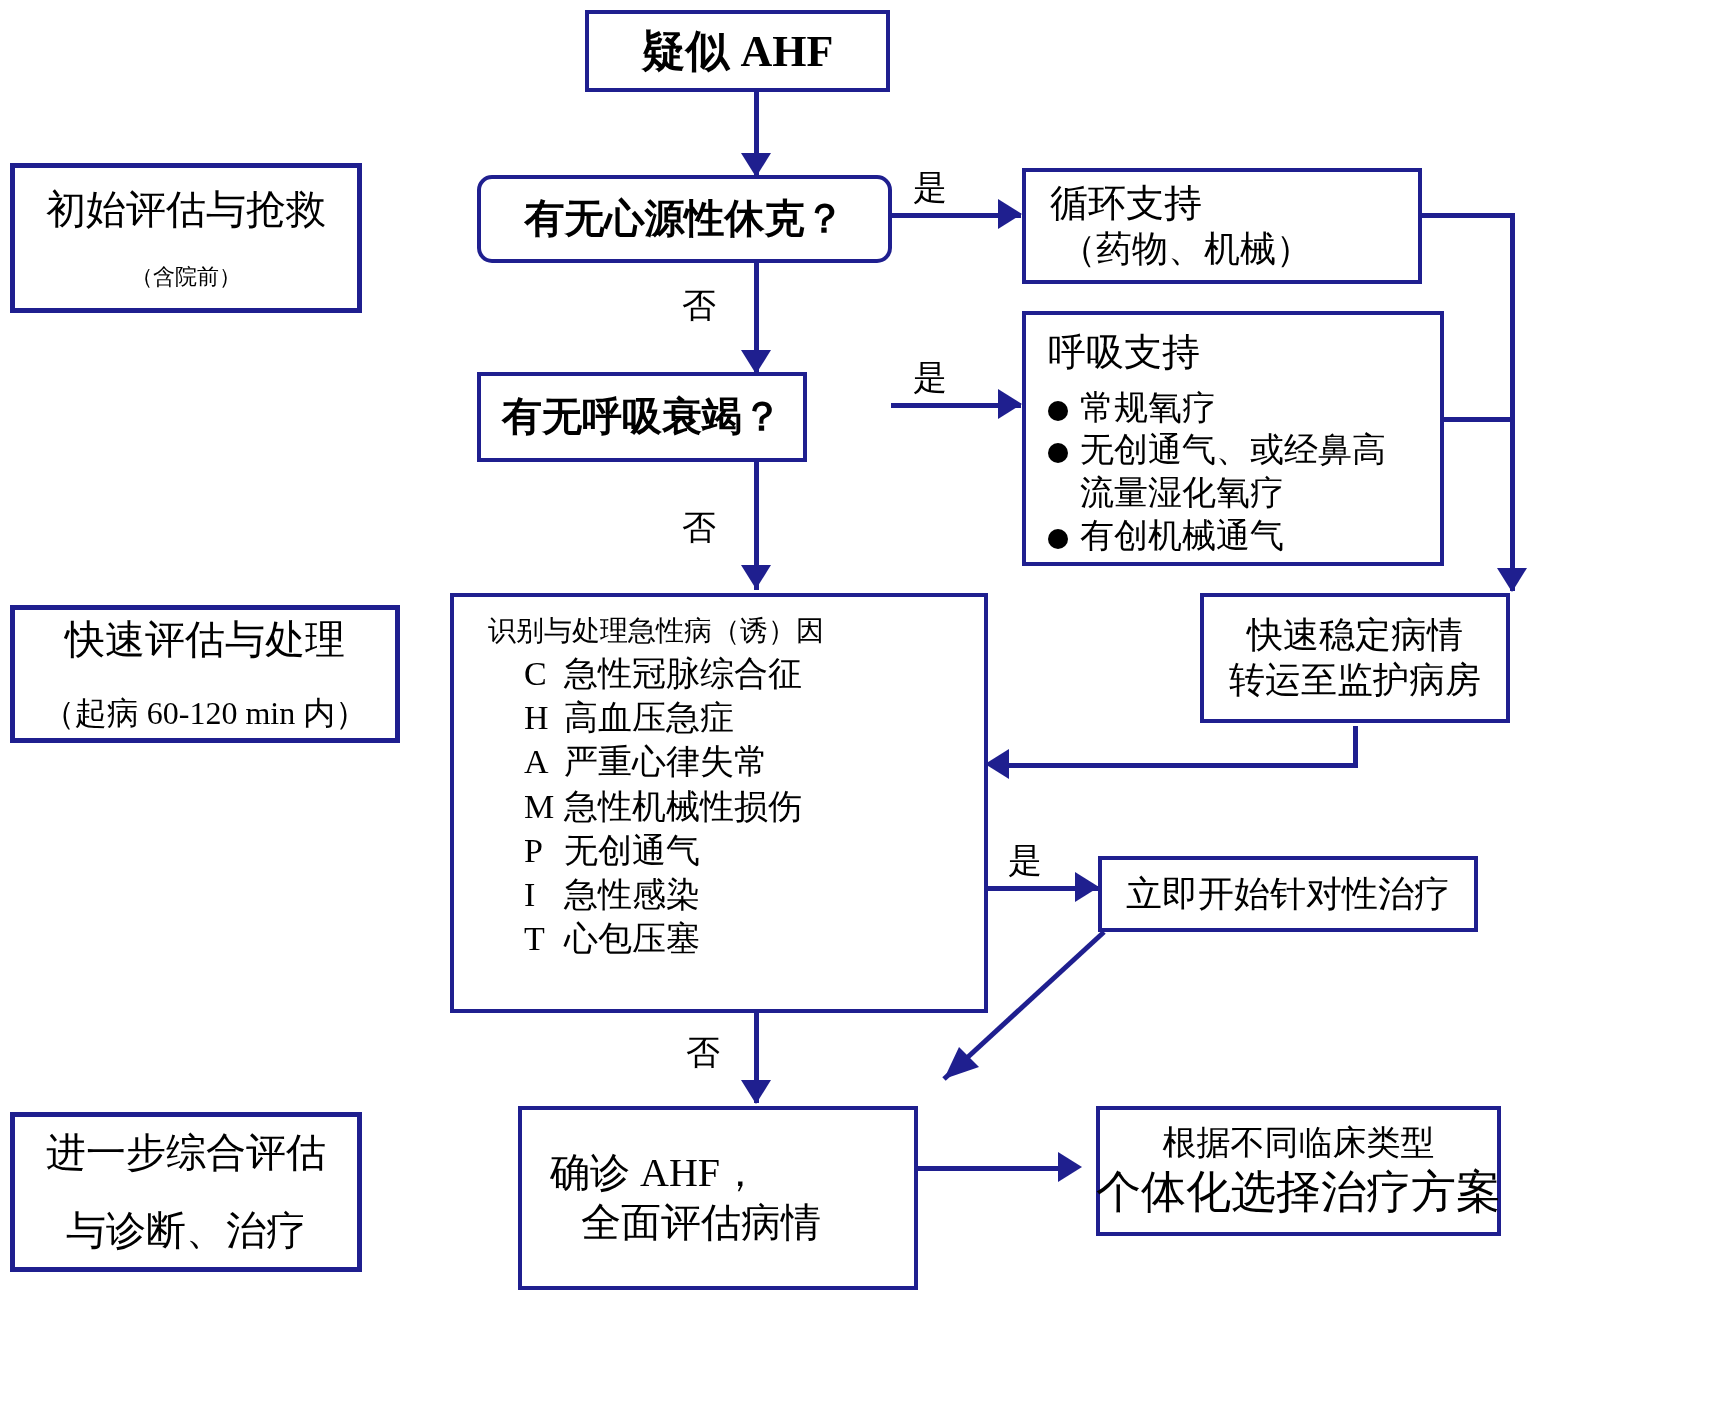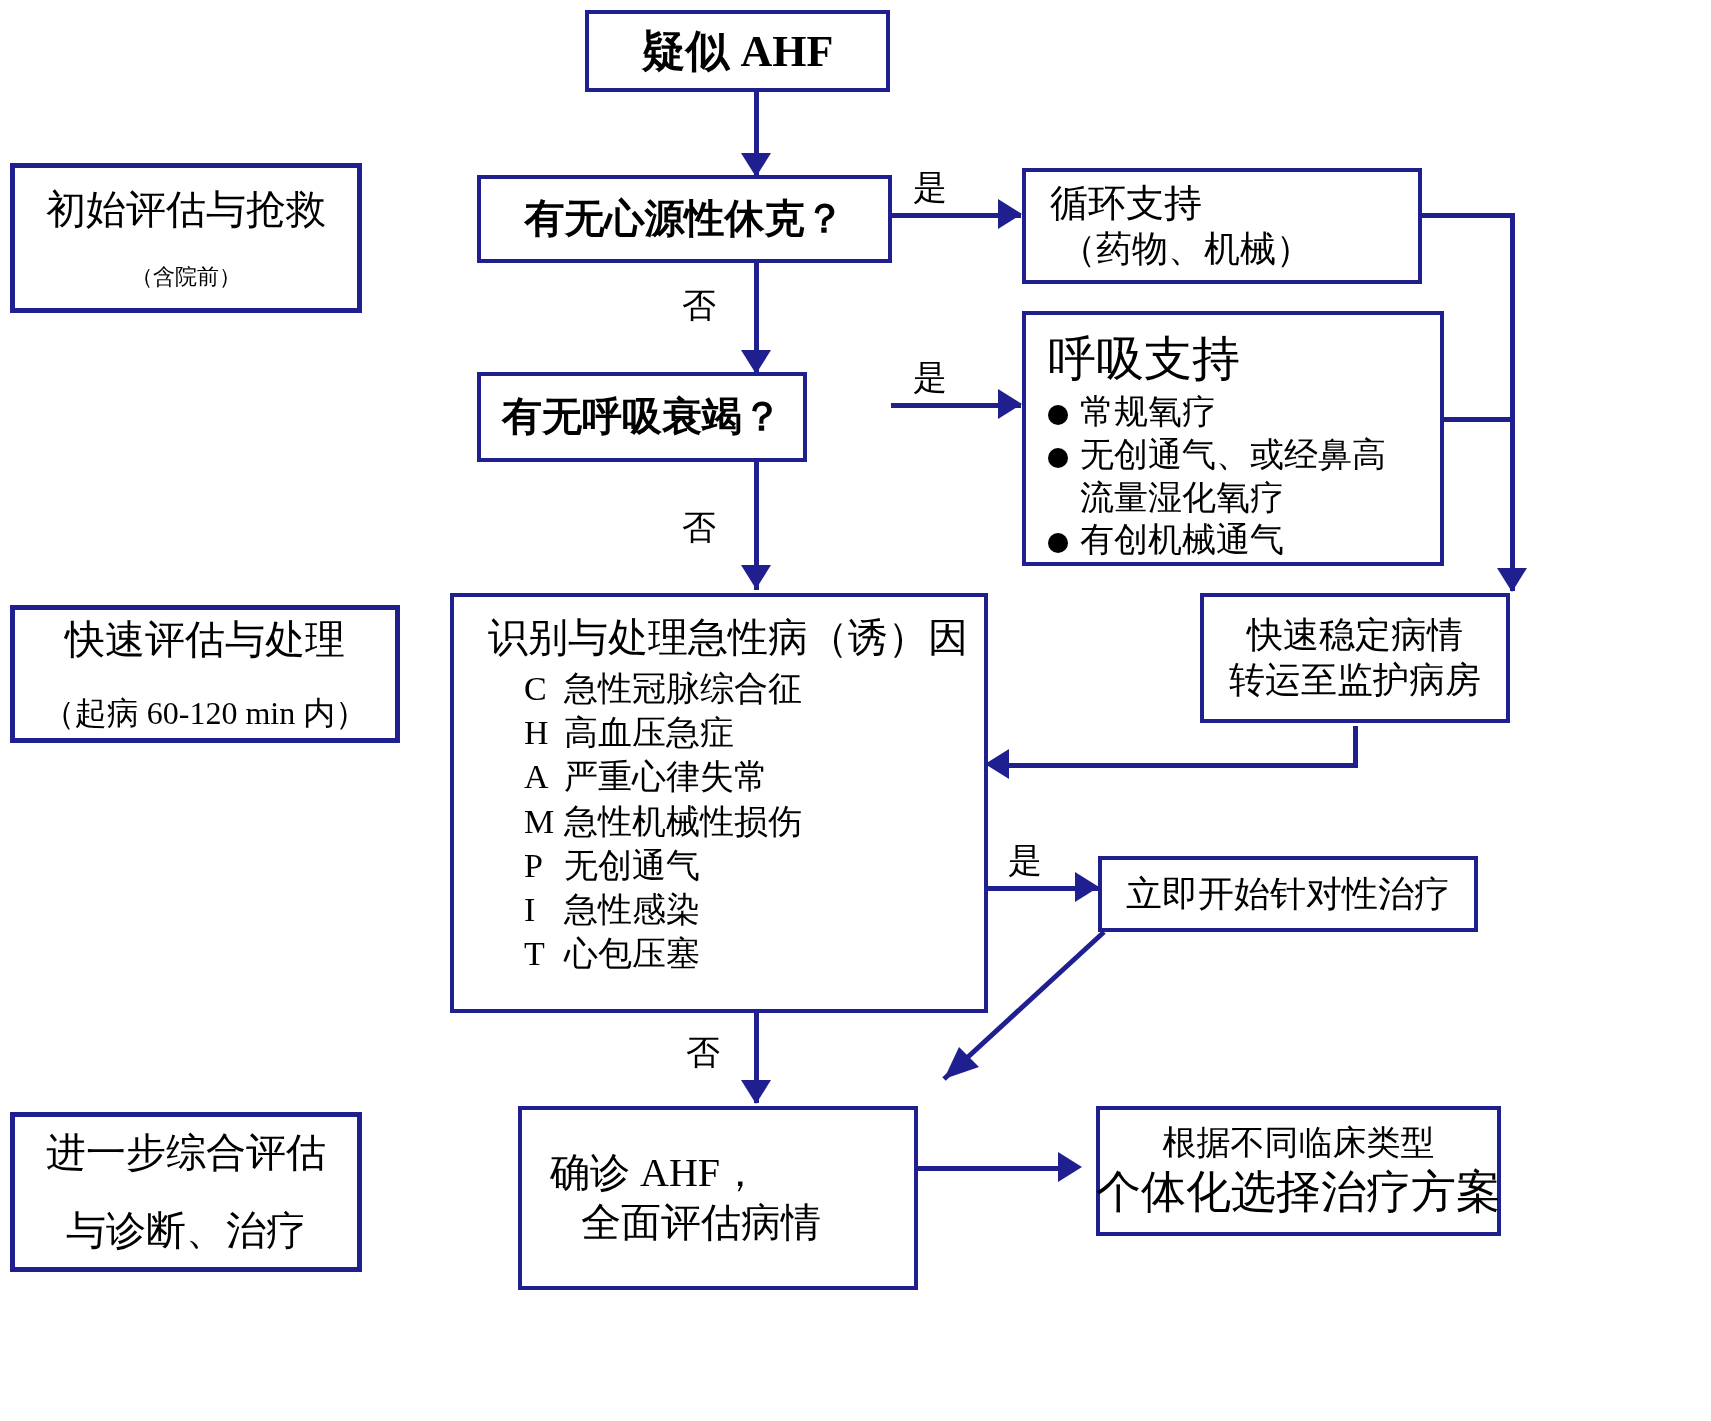--- a/index.html
+++ b/index.html
@@ -48,21 +48,21 @@
   .bold { font-weight: bold; }
 
   
   .box.left-align {
     align-items: flex-start;
     justify-content: flex-start;
     text-align: left;
     padding: 16px 0 0 26px;
   }
   .box.left-align .title {
-    font-size: 40px;
+    font-size: 28px;
     margin-bottom: 4px;
     padding-left: 8px;
   }
   .champ-list {
     margin: 0;
     padding: 0 0 0 44px;
     list-style: none;
   }
   .champ-list li {
     font-size: 34px;
@@ -75,21 +75,21 @@
     font-family: "Liberation Serif", "DejaVu Serif", serif;
   }
 
   
   .box.resp {
     align-items: flex-start;
     justify-content: flex-start;
     text-align: left;
     padding: 14px 0 0 22px;
   }
-  .box.resp .title { font-size: 48px; margin-bottom: 2px; }
+  .box.resp .title { font-size: 38px; margin-bottom: 10px; }
   .bul-list { margin: 0; padding: 0; list-style: none; }
   .bul-list li {
     font-size: 34px;
     line-height: 1.26;
     white-space: nowrap;
     display: flex;
     align-items: flex-start;
   }
   .bul-list li .dot {
     display: inline-block;
@@ -213,21 +213,21 @@
 
   <div class="box stage-box" style="left:10px; top:1112px; width:352px; height:160px;">
     <span class="line l1">进一步综合评估</span>
     <span class="line l2" style="font-size:40px;">与诊断、治疗</span>
   </div>
 
   <div class="box" style="left:585px; top:10px; width:305px; height:82px;">
     <span class="line f44 bold" style="font-size:44px; font-weight:bold;">疑似 AHF</span>
   </div>
 
-  <div class="box" style="left:477px; top:175px; width:415px; height:88px;">
+  <div class="box" style="left:477px; top:175px; width:415px; height:88px;border-radius:15px;">
     <span class="line bold" style="font-size:40px; font-weight:bold;">有无心源性休克？</span>
   </div>
 
   <div class="box" style="left:477px; top:372px; width:330px; height:90px;">
     <span class="line bold" style="font-size:40px; font-weight:bold;">有无呼吸衰竭？</span>
   </div>
 
   <div class="box" style="left:1022px; top:168px; width:400px; height:116px;">
     <span class="line" style="font-size:38px; align-self:flex-start; padding-left:24px;">循环支持</span>
     <span class="line" style="font-size:36px; align-self:flex-start; padding-left:34px;">（药物、机械）</span>

